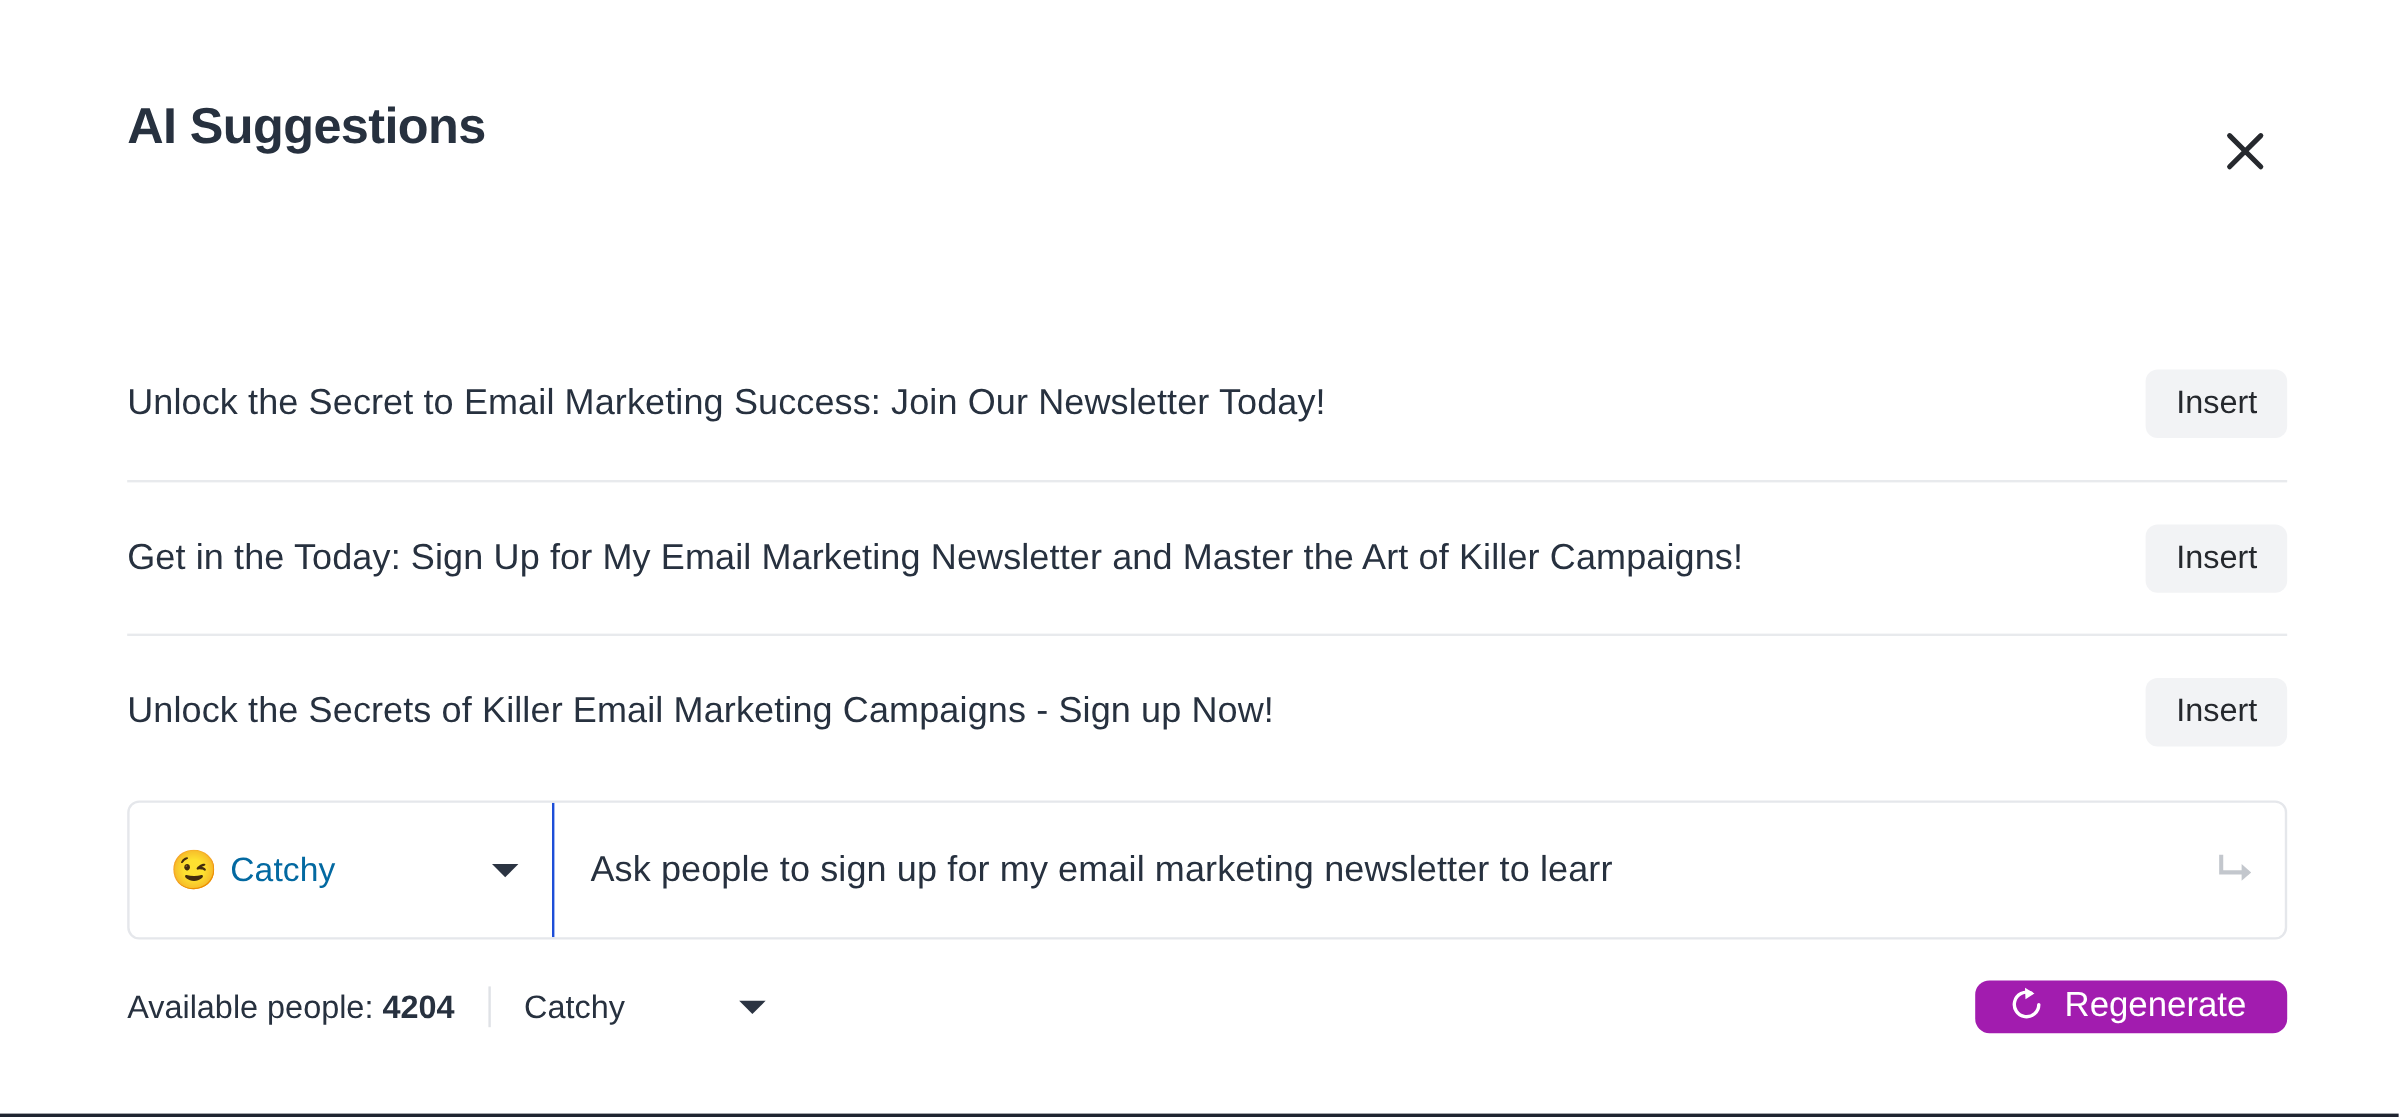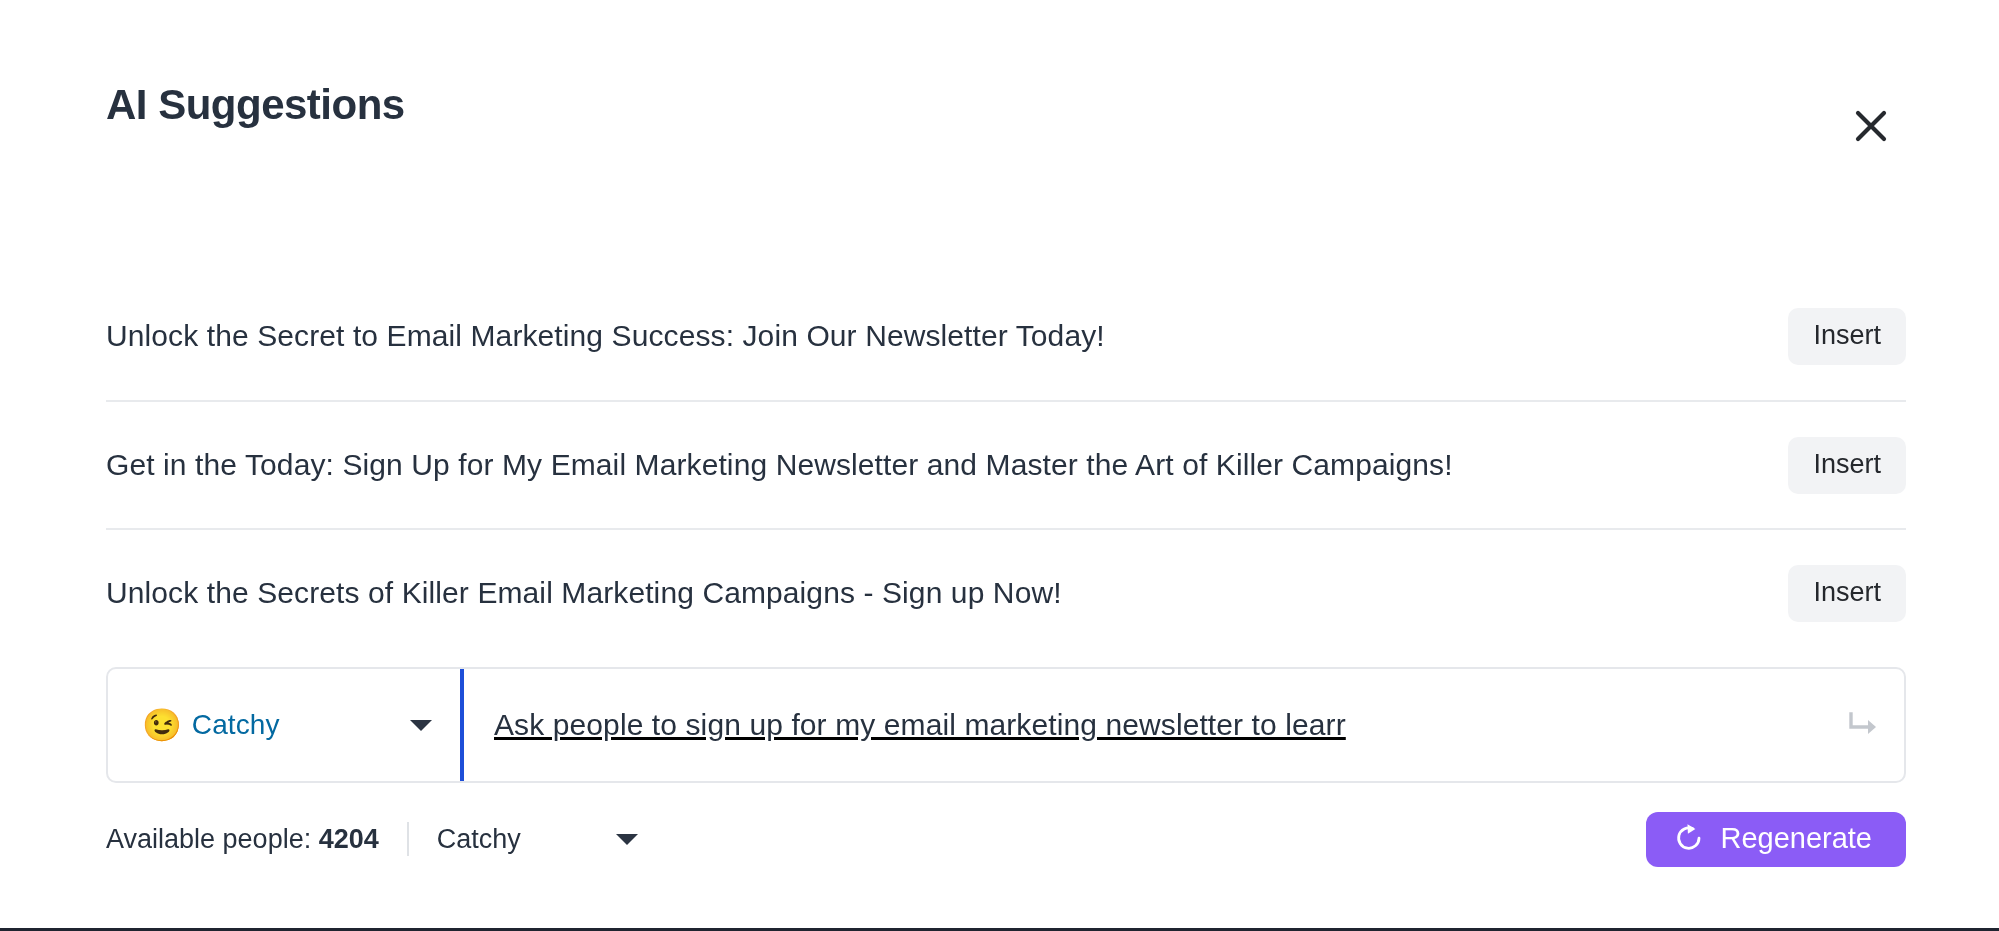--- a/index.html
+++ b/index.html
@@ -115,21 +115,21 @@
   }
 
   .composer-seg {
     display: flex;
     align-items: center;
     position: relative;
     cursor: pointer;
   }
   .seg-tone  { width: 352px; padding: 0 28px 0 34px; }
   .seg-type  { width: 372px; padding: 0 28px 0 34px; border-left: 2px solid #e5e7eb; }
-  .seg-input { flex: 1; padding: 0 24px 0 30px; border-left: 4px solid #1d4ed8; cursor: text; text-decoration: underline; }
+  .seg-input { flex: 1; padding: 0 24px 0 30px; border-left: 2px solid #1d4ed8; cursor: text; }
 
   .tone-emoji {
     font-size: 32px;
     line-height: 1;
     margin-right: 10px;
   }
 
   .seg-label {
     font-size: 28px;
     color: #0369a1;
@@ -194,25 +194,25 @@
   }
   .lang-label {
     font-size: 27px;
     color: #27313f;
     margin-right: 95px;
   }
 
   .spacer { flex: 1; }
 
   .regen-btn {
-    background: #8b5cf6;
+    background: #a21caf;
     color: #ffffff;
     border: none;
     border-radius: 12px;
-    height: 55px;
+    height: 44px;
     padding: 0 34px 0 28px;
     display: flex;
     align-items: center;
     gap: 16px;
     cursor: pointer;
     font-family: "Liberation Sans", sans-serif;
     font-size: 29px;
     line-height: 1;
   }
   .regen-label { position: relative; top: -1px; }

